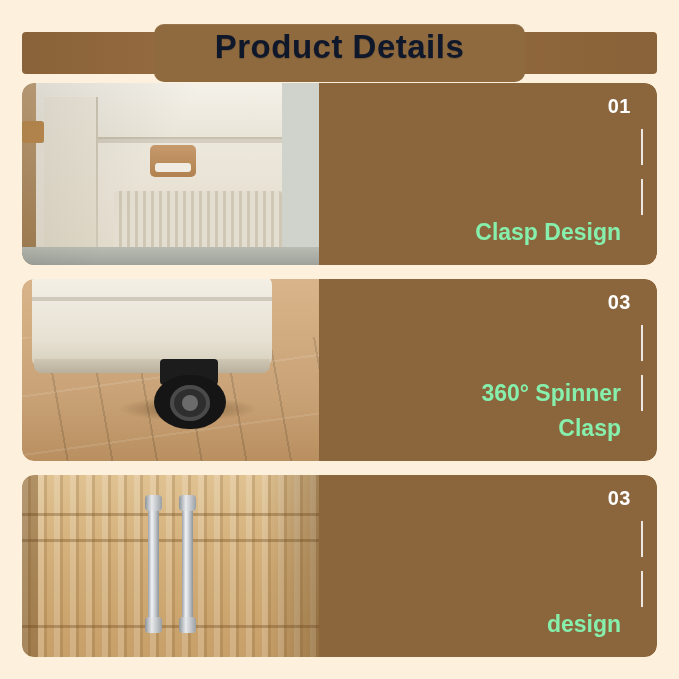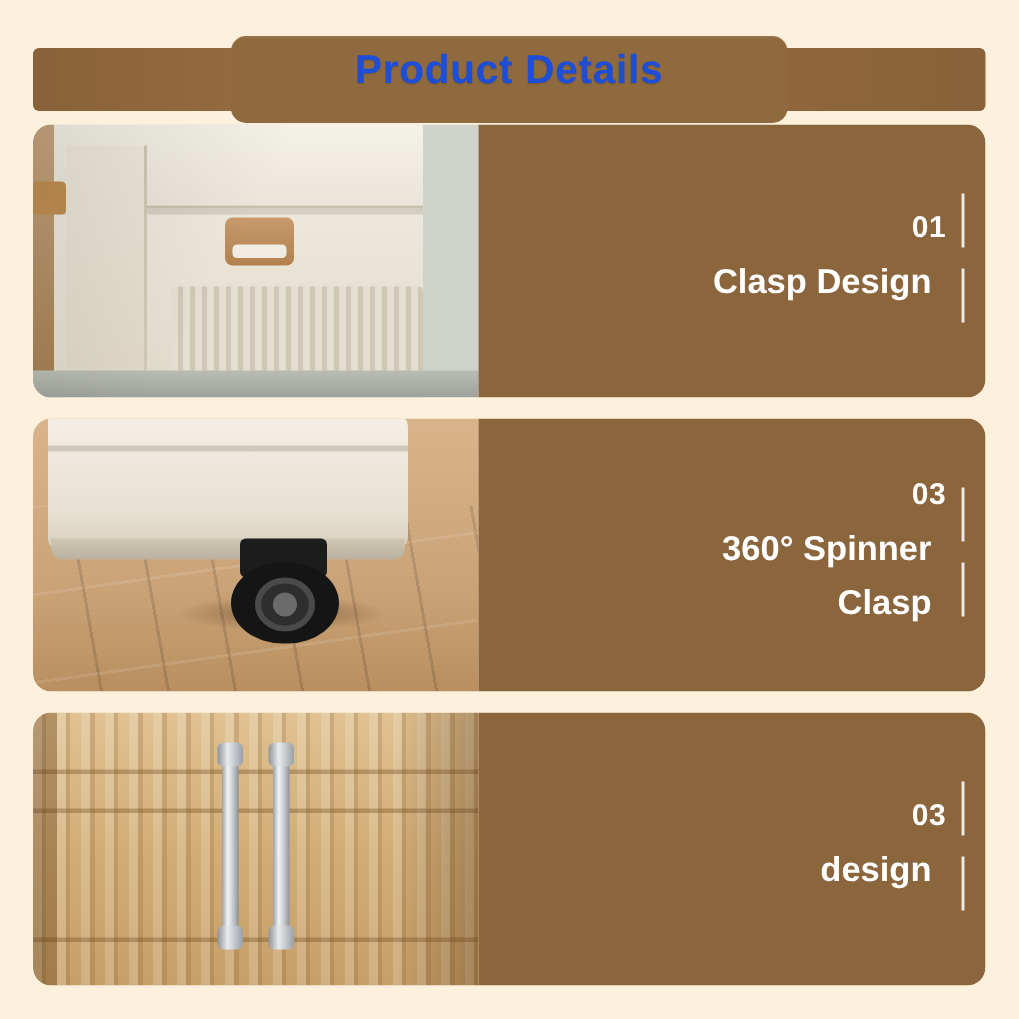--- a/index.html
+++ b/index.html
@@ -46,22 +46,22 @@
     right: 132px;
     top: 0;
     height: 58px;
     background: #8f6a3f;
     border-radius: 10px;
     box-shadow: 0 1px 0 rgba(255,255,255,0.08) inset;
   }
   .header-title {
     position: relative;
     z-index: 3;
-    color: #1d4ed8;
-    font-size: 27px;
+    color: #0f172a;
+    font-size: 33px;
     font-weight: bold;
     letter-spacing: 0.5px;
     text-shadow: 0 1px 1px rgba(0,0,0,0.18);
   }
   
   .rows {
     display: flex;
     flex-direction: column;
     gap: 14px;
     flex: 1;
@@ -81,34 +81,34 @@
     overflow: hidden;
   }
   .text-panel {
     position: relative;
     flex: 1;
     background: #8b653c;
     border-radius: 0 12px 12px 0;
     display: flex;
     flex-direction: column;
     align-items: flex-end;
-    justify-content: center;
+    justify-content: space-between;
     padding: 12px 22px 14px 14px;
     box-sizing: border-box;
   }
   .num {
     color: #ffffff;
     font-size: 20px;
     font-weight: bold;
     letter-spacing: 0.5px;
     margin-bottom: 6px;
     margin-right: 4px;
   }
   .caption {
-    color: #ffffff;
+    color: #86efac;
     font-size: 23px;
     font-weight: bold;
     text-align: right;
     line-height: 1.55;
     padding-right: 14px;
     width: 100%;
     box-sizing: border-box;
   }
   .caption .ln {
     display: block;

